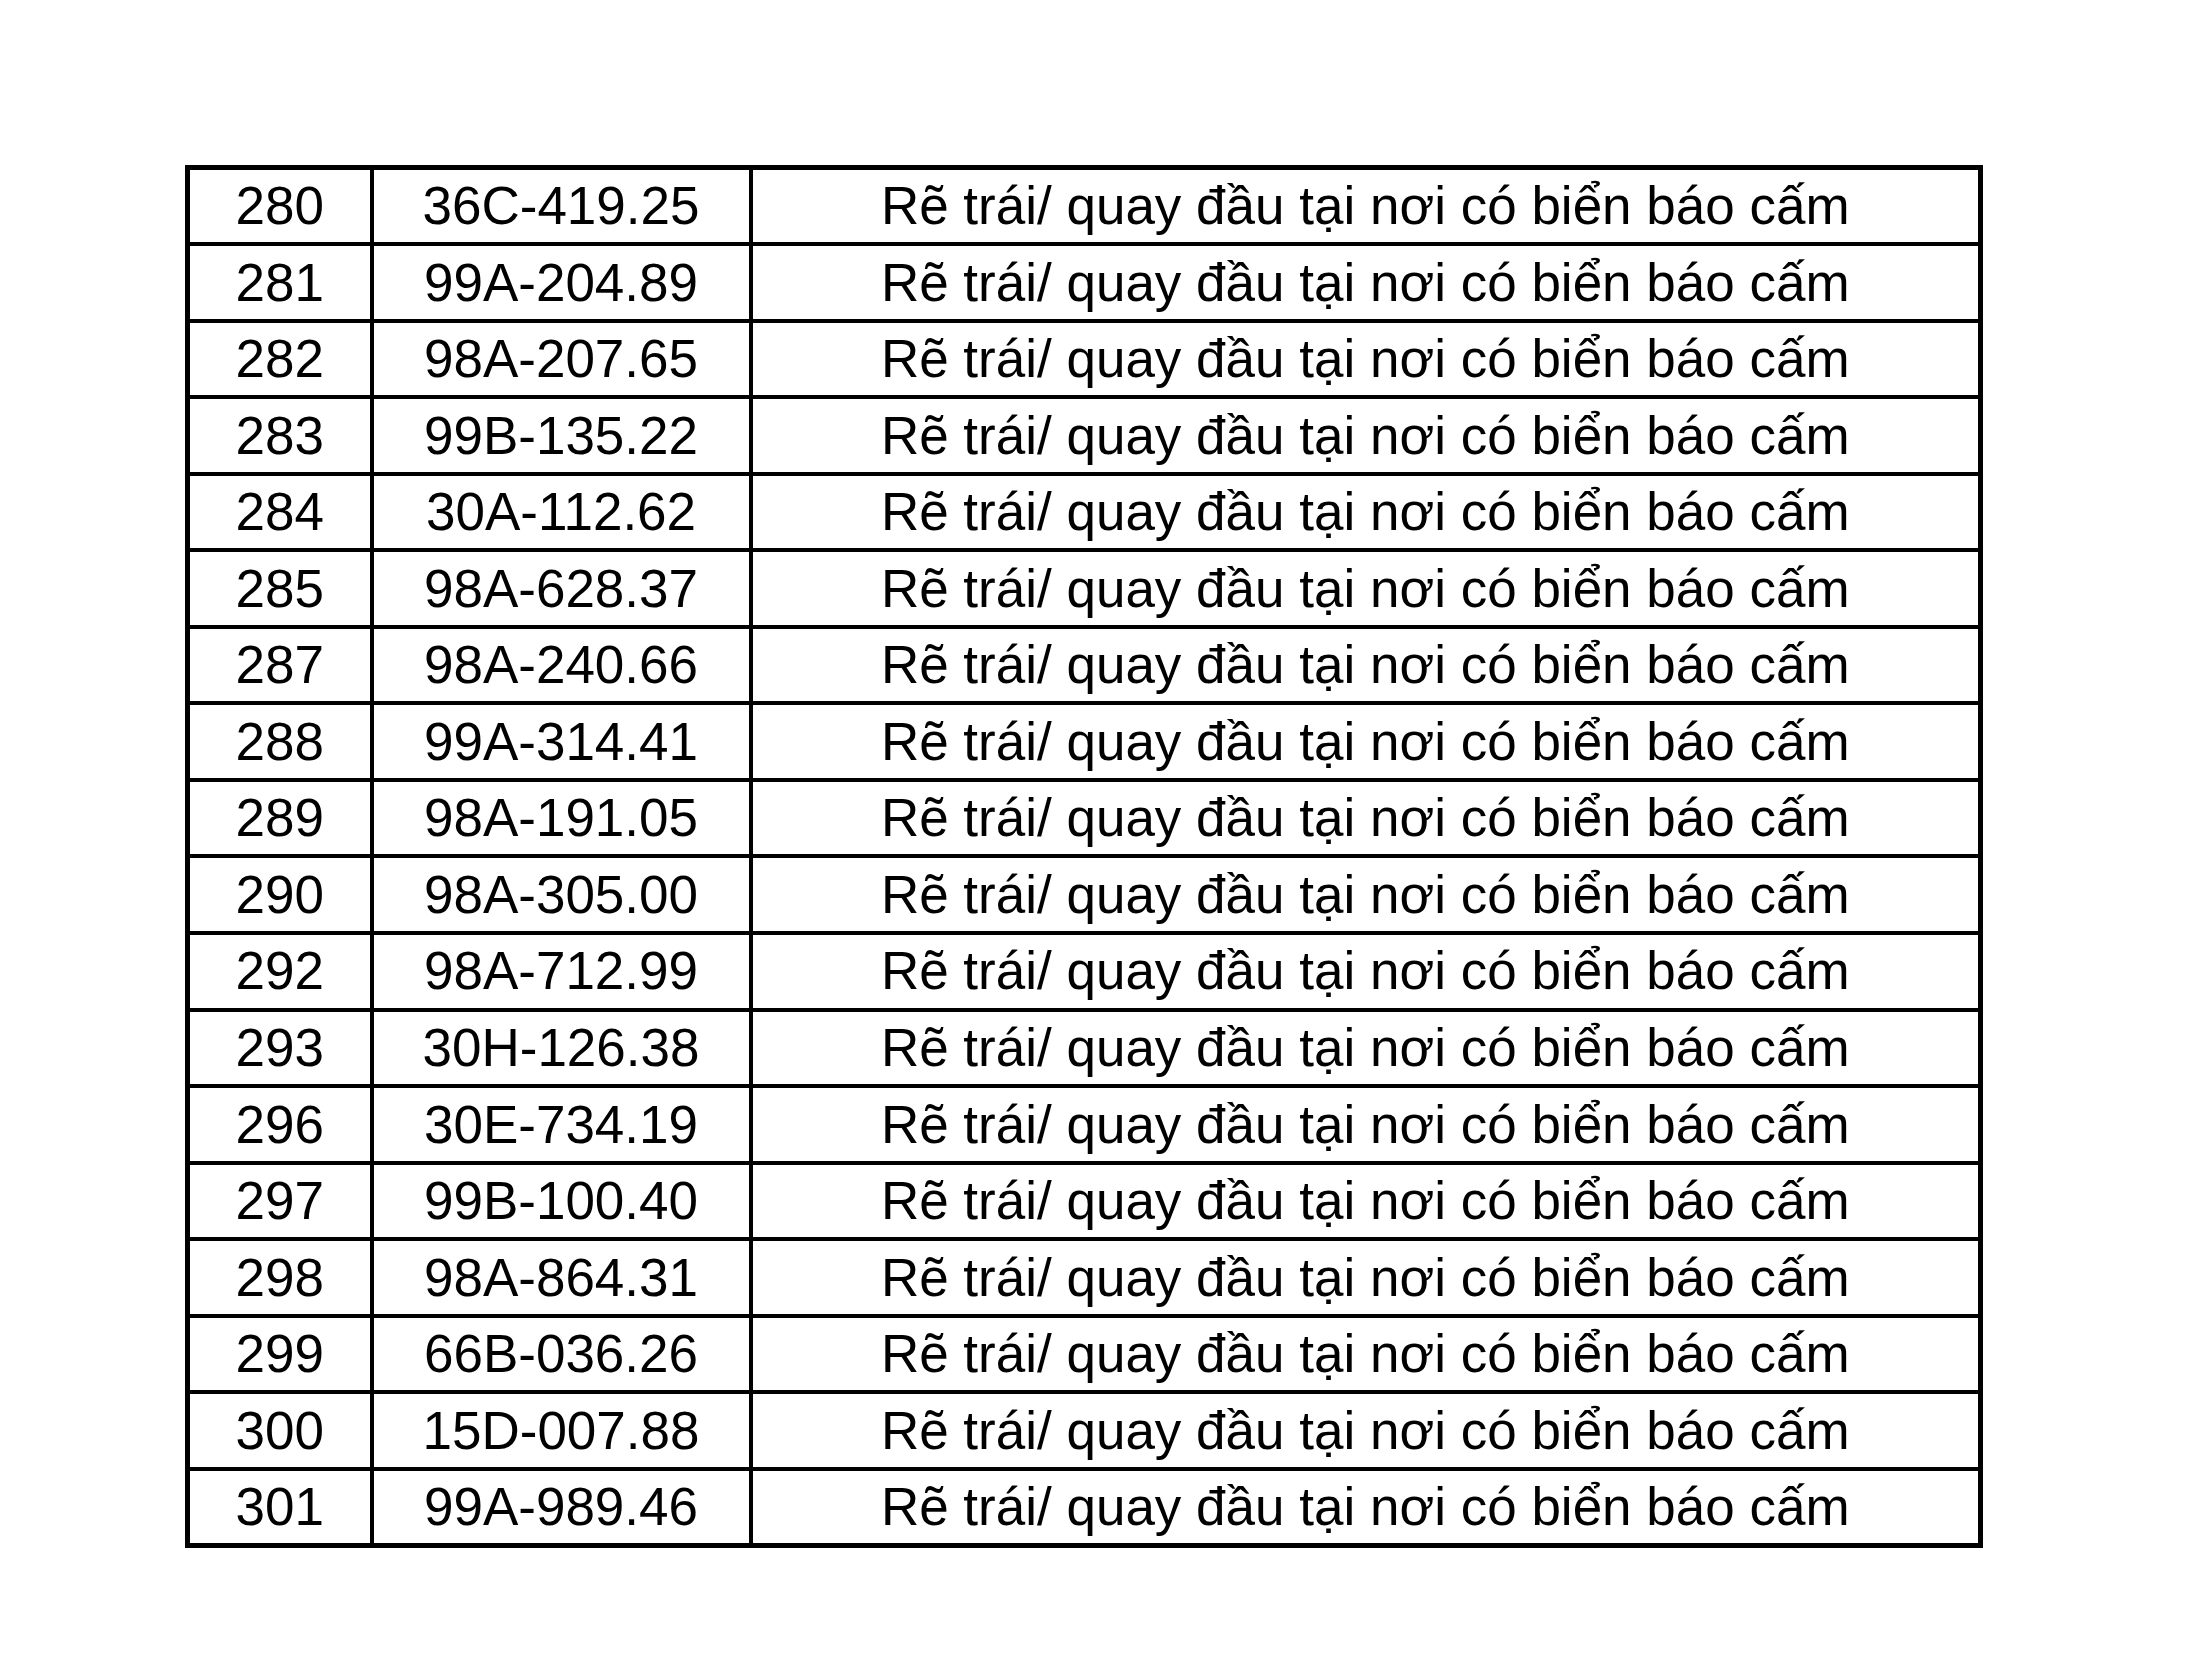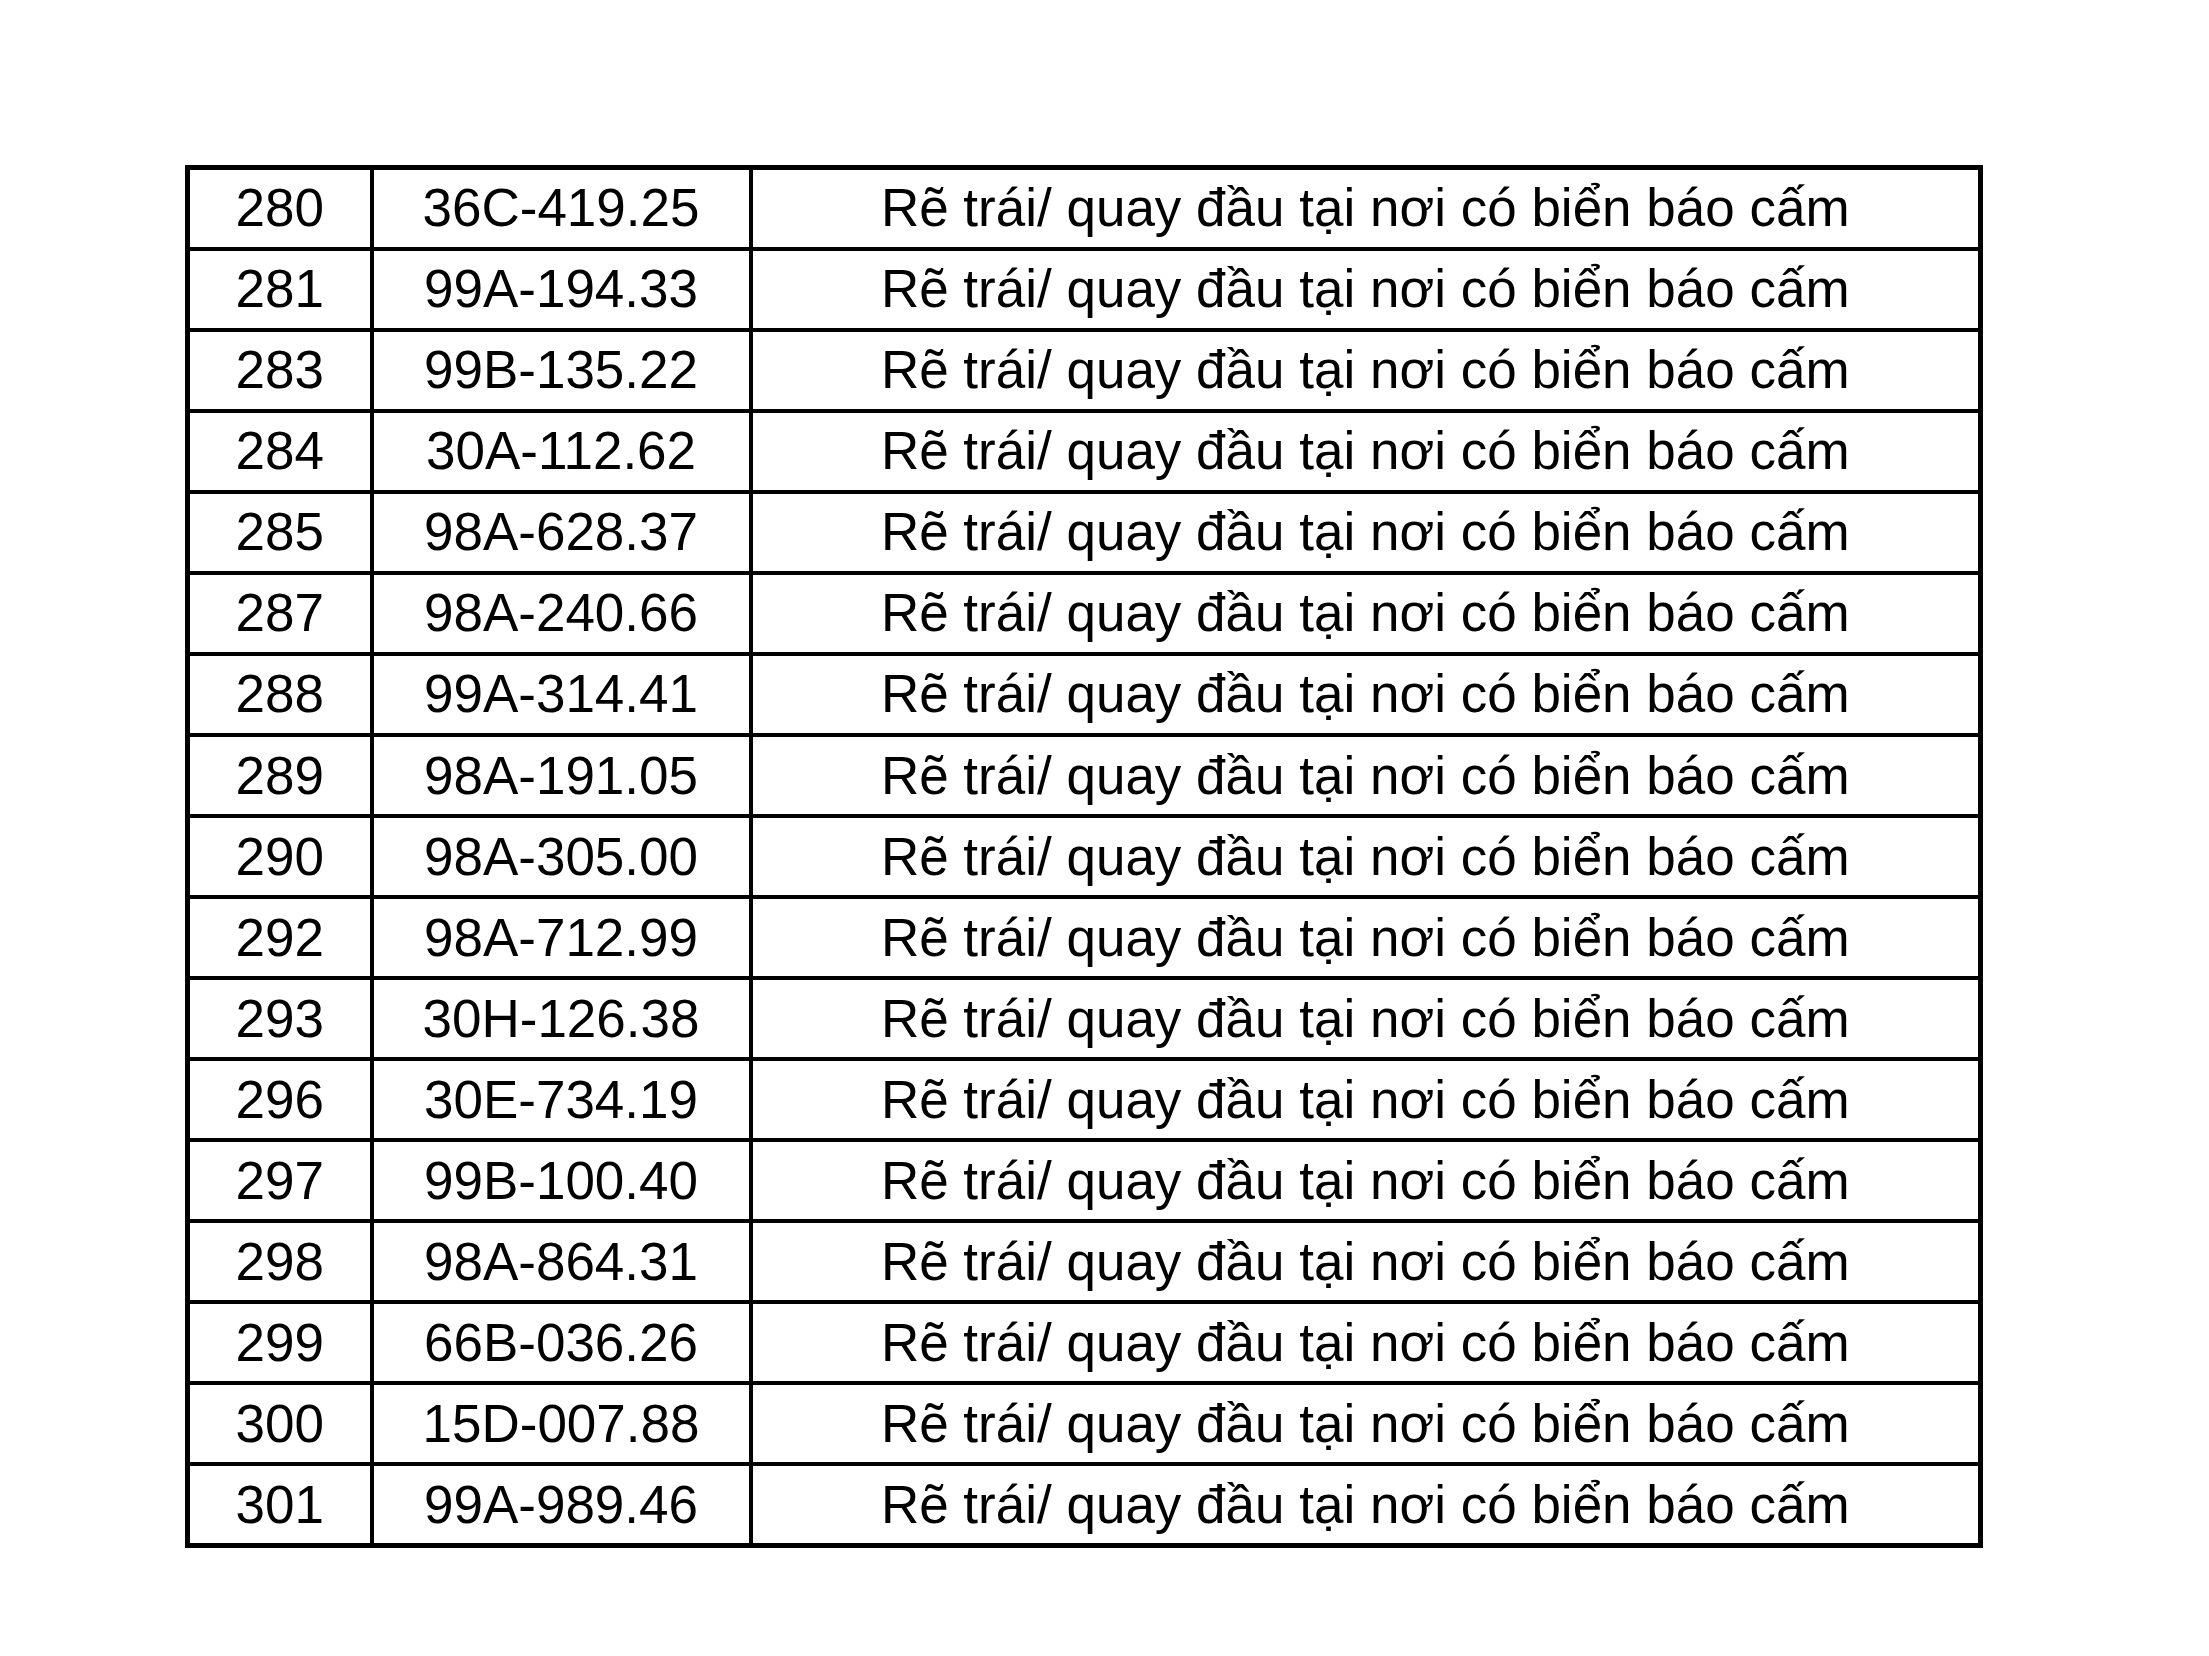--- a/index.html
+++ b/index.html
@@ -51,21 +51,26 @@
       <col class="col-violation">
     </colgroup>
     <tbody>
         <tr class="plate-row">
     <td>280</td>
     <td>36C-419.25</td>
     <td>Rẽ trái/ quay đầu tại nơi có biển báo cấm</td>
   </tr>
         <tr class="plate-row">
     <td>281</td>
-    <td>99A-194.33</td>
+    <td>99A-204.89</td>
+    <td>Rẽ trái/ quay đầu tại nơi có biển báo cấm</td>
+  </tr>
+        <tr class="plate-row">
+    <td>282</td>
+    <td>98A-207.65</td>
     <td>Rẽ trái/ quay đầu tại nơi có biển báo cấm</td>
   </tr>
         <tr class="plate-row">
     <td>283</td>
     <td>99B-135.22</td>
     <td>Rẽ trái/ quay đầu tại nơi có biển báo cấm</td>
   </tr>
         <tr class="plate-row">
     <td>284</td>
     <td>30A-112.62</td>

